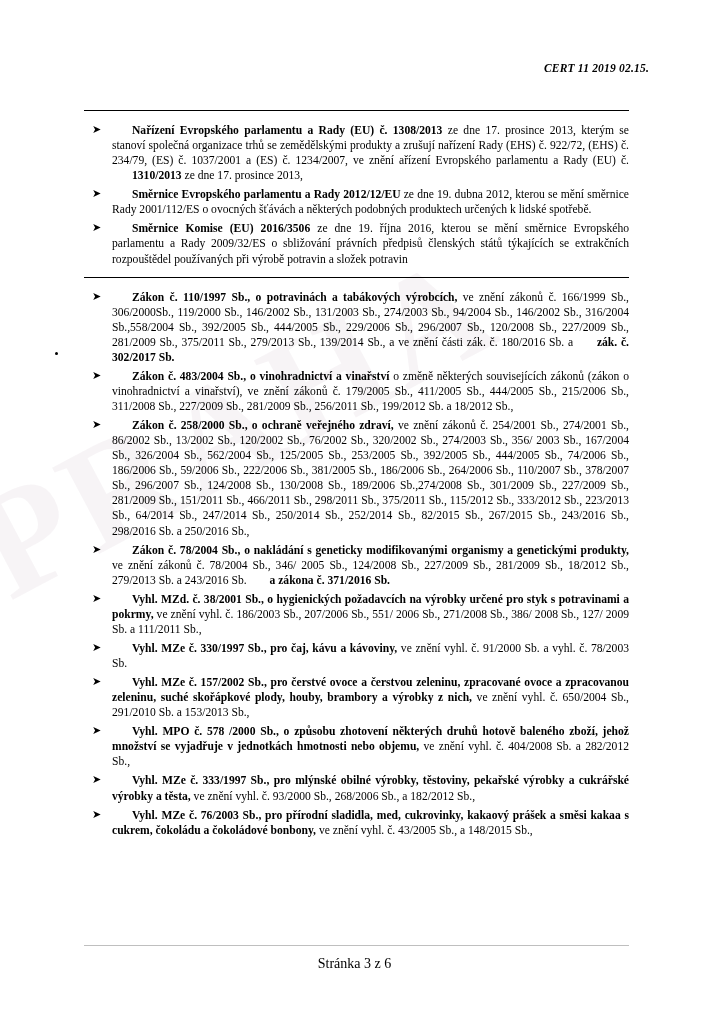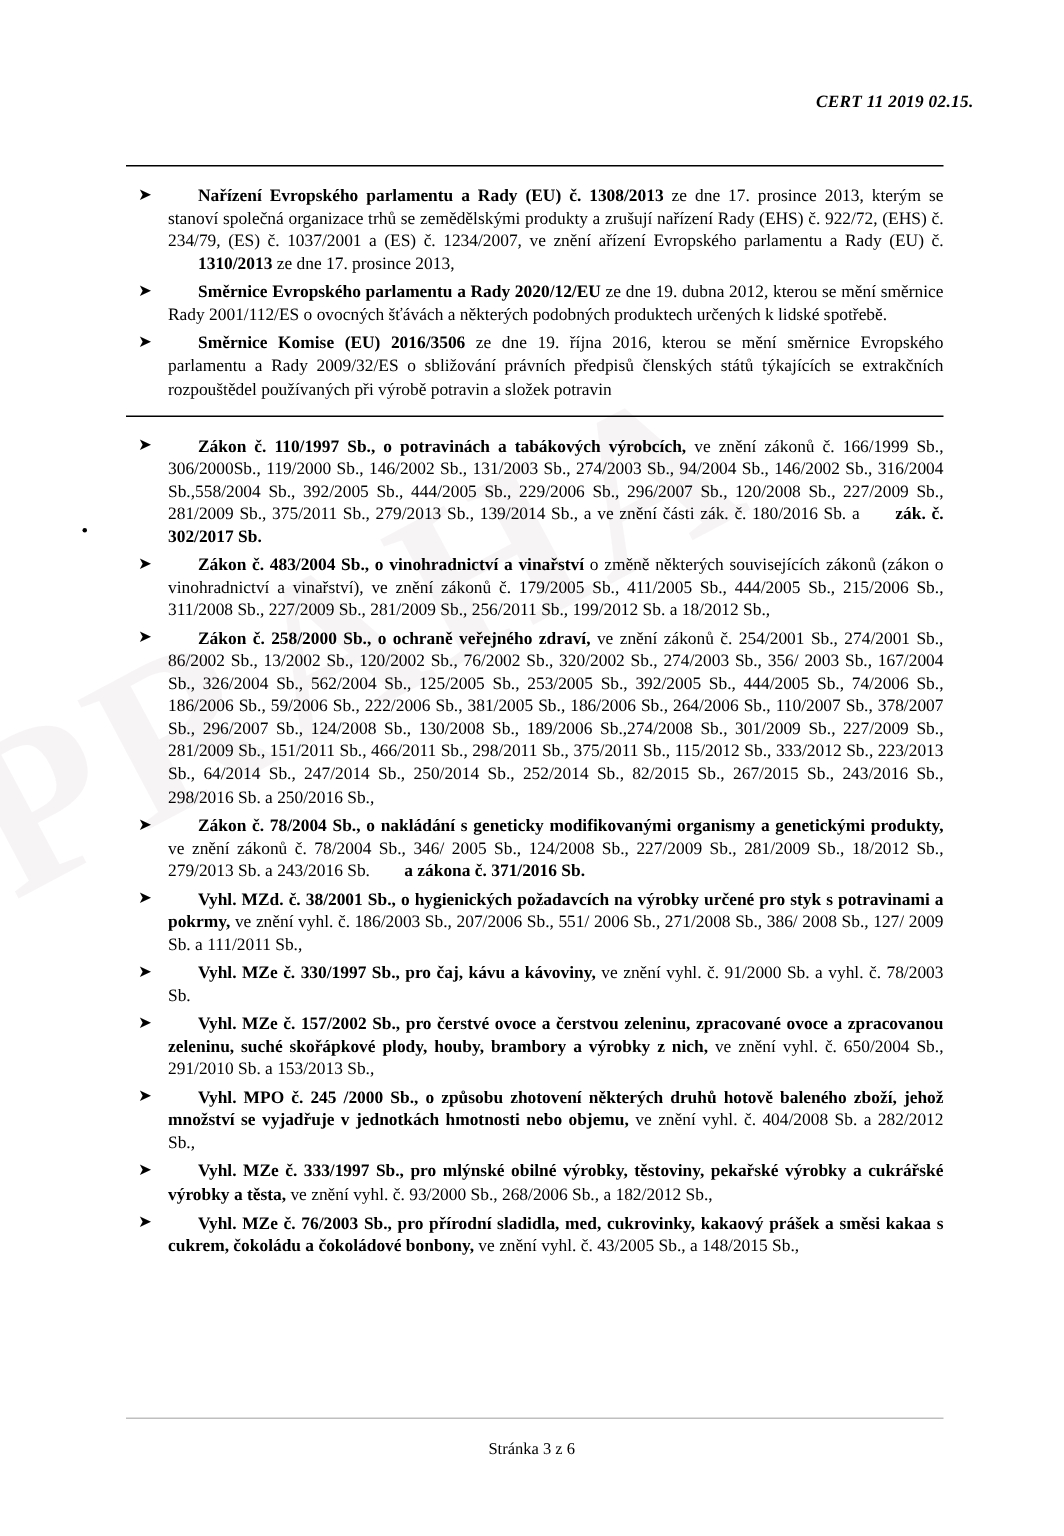--- a/index.html
+++ b/index.html
@@ -82,21 +82,21 @@
     color: #000;
   }
   .b { font-weight: bold; margin-left: 20px; }
   .group2 li { margin-bottom: 5px; }
   .footer {
     position: absolute;
     bottom: 52px;
     left: 0;
     width: 100%;
     text-align: center;
-    font-size: 11px;
+    font-size: 14px;
     color: #000;
   }
   .footrule {
     position: absolute;
     bottom: 78px;
     left: 84px;
     width: 545px;
     border-top: 1px solid #bfbfbf;
   }
   .dot-mark {
@@ -121,21 +121,21 @@
   <div class="dot-mark"></div>
 
   <div class="content">
     <hr class="rule">
 
     <ul class="bullets group1">
       <li>
         <span class="marker">➤</span><span class="b">Nařízení Evropského parlamentu a Rady (EU) č. 1308/2013</span><span> ze dne 17. prosince 2013, kterým se stanoví společná organizace trhů se zemědělskými produkty a zrušují nařízení Rady (EHS) č. 922/72, (EHS) č. 234/79, (ES) č. 1037/2001 a (ES) č. 1234/2007, ve znění ařízení Evropského parlamentu a Rady (EU) č. </span><span class="b">1310/2013</span><span> ze dne 17. prosince 2013,</span>
       </li>
       <li>
-        <span class="marker">➤</span><span class="b">Směrnice Evropského parlamentu a Rady 2020/12/EU</span><span> ze dne 19. dubna 2012, kterou se mění směrnice Rady 2001/112/ES o ovocných šťávách a některých podobných produktech určených k lidské spotřebě.</span>
+        <span class="marker">➤</span><span class="b">Směrnice Evropského parlamentu a Rady 2012/12/EU</span><span> ze dne 19. dubna 2012, kterou se mění směrnice Rady 2001/112/ES o ovocných šťávách a některých podobných produktech určených k lidské spotřebě.</span>
       </li>
       <li>
         <span class="marker">➤</span><span class="b">Směrnice Komise (EU) 2016/3506</span><span> ze dne 19. října 2016, kterou se mění směrnice Evropského parlamentu a Rady 2009/32/ES o sbližování právních předpisů členských států týkajících se extrakčních rozpouštědel používaných při výrobě potravin a složek potravin</span>
       </li>
     </ul>
 
     <hr class="rule">
 
     <ul class="bullets group2">
       <li>
@@ -153,21 +153,21 @@
       <li>
         <span class="marker">➤</span><span class="b">Vyhl. MZd. č. 38/2001 Sb., o hygienických požadavcích na výrobky určené pro styk s potravinami a pokrmy,</span><span> ve znění vyhl. č. 186/2003 Sb., 207/2006 Sb., 551/ 2006 Sb., 271/2008 Sb., 386/ 2008 Sb., 127/ 2009 Sb. a  111/2011 Sb.,</span>
       </li>
       <li>
         <span class="marker">➤</span><span class="b">Vyhl. MZe č. 330/1997 Sb., pro čaj, kávu a kávoviny,</span><span> ve znění vyhl. č. 91/2000 Sb. a vyhl. č. 78/2003 Sb.</span>
       </li>
       <li>
         <span class="marker">➤</span><span class="b">Vyhl. MZe č. 157/2002 Sb., pro čerstvé ovoce a čerstvou zeleninu, zpracované ovoce a zpracovanou zeleninu, suché skořápkové plody, houby, brambory a výrobky z nich,</span><span> ve znění vyhl. č. 650/2004 Sb., 291/2010 Sb. a 153/2013 Sb.,</span>
       </li>
       <li>
-        <span class="marker">➤</span><span class="b">Vyhl. MPO č. 245 /2000 Sb., o způsobu zhotovení některých druhů hotově baleného zboží, jehož množství se vyjadřuje v jednotkách hmotnosti nebo objemu,</span><span> ve znění vyhl. č. 404/2008 Sb. a 282/2012 Sb.,</span>
+        <span class="marker">➤</span><span class="b">Vyhl. MPO č. 578 /2000 Sb., o způsobu zhotovení některých druhů hotově baleného zboží, jehož množství se vyjadřuje v jednotkách hmotnosti nebo objemu,</span><span> ve znění vyhl. č. 404/2008 Sb. a 282/2012 Sb.,</span>
       </li>
       <li>
         <span class="marker">➤</span><span class="b">Vyhl. MZe č. 333/1997 Sb., pro mlýnské obilné výrobky, těstoviny, pekařské výrobky a cukrářské výrobky a těsta,</span><span> ve znění vyhl. č. 93/2000 Sb., 268/2006 Sb., a 182/2012 Sb.,</span>
       </li>
       <li>
         <span class="marker">➤</span><span class="b">Vyhl. MZe č. 76/2003 Sb., pro přírodní sladidla, med, cukrovinky, kakaový prášek a směsi kakaa s cukrem, čokoládu a čokoládové bonbony,</span><span> ve znění vyhl. č. 43/2005 Sb., a 148/2015 Sb.,</span>
       </li>
     </ul>
   </div>
 

